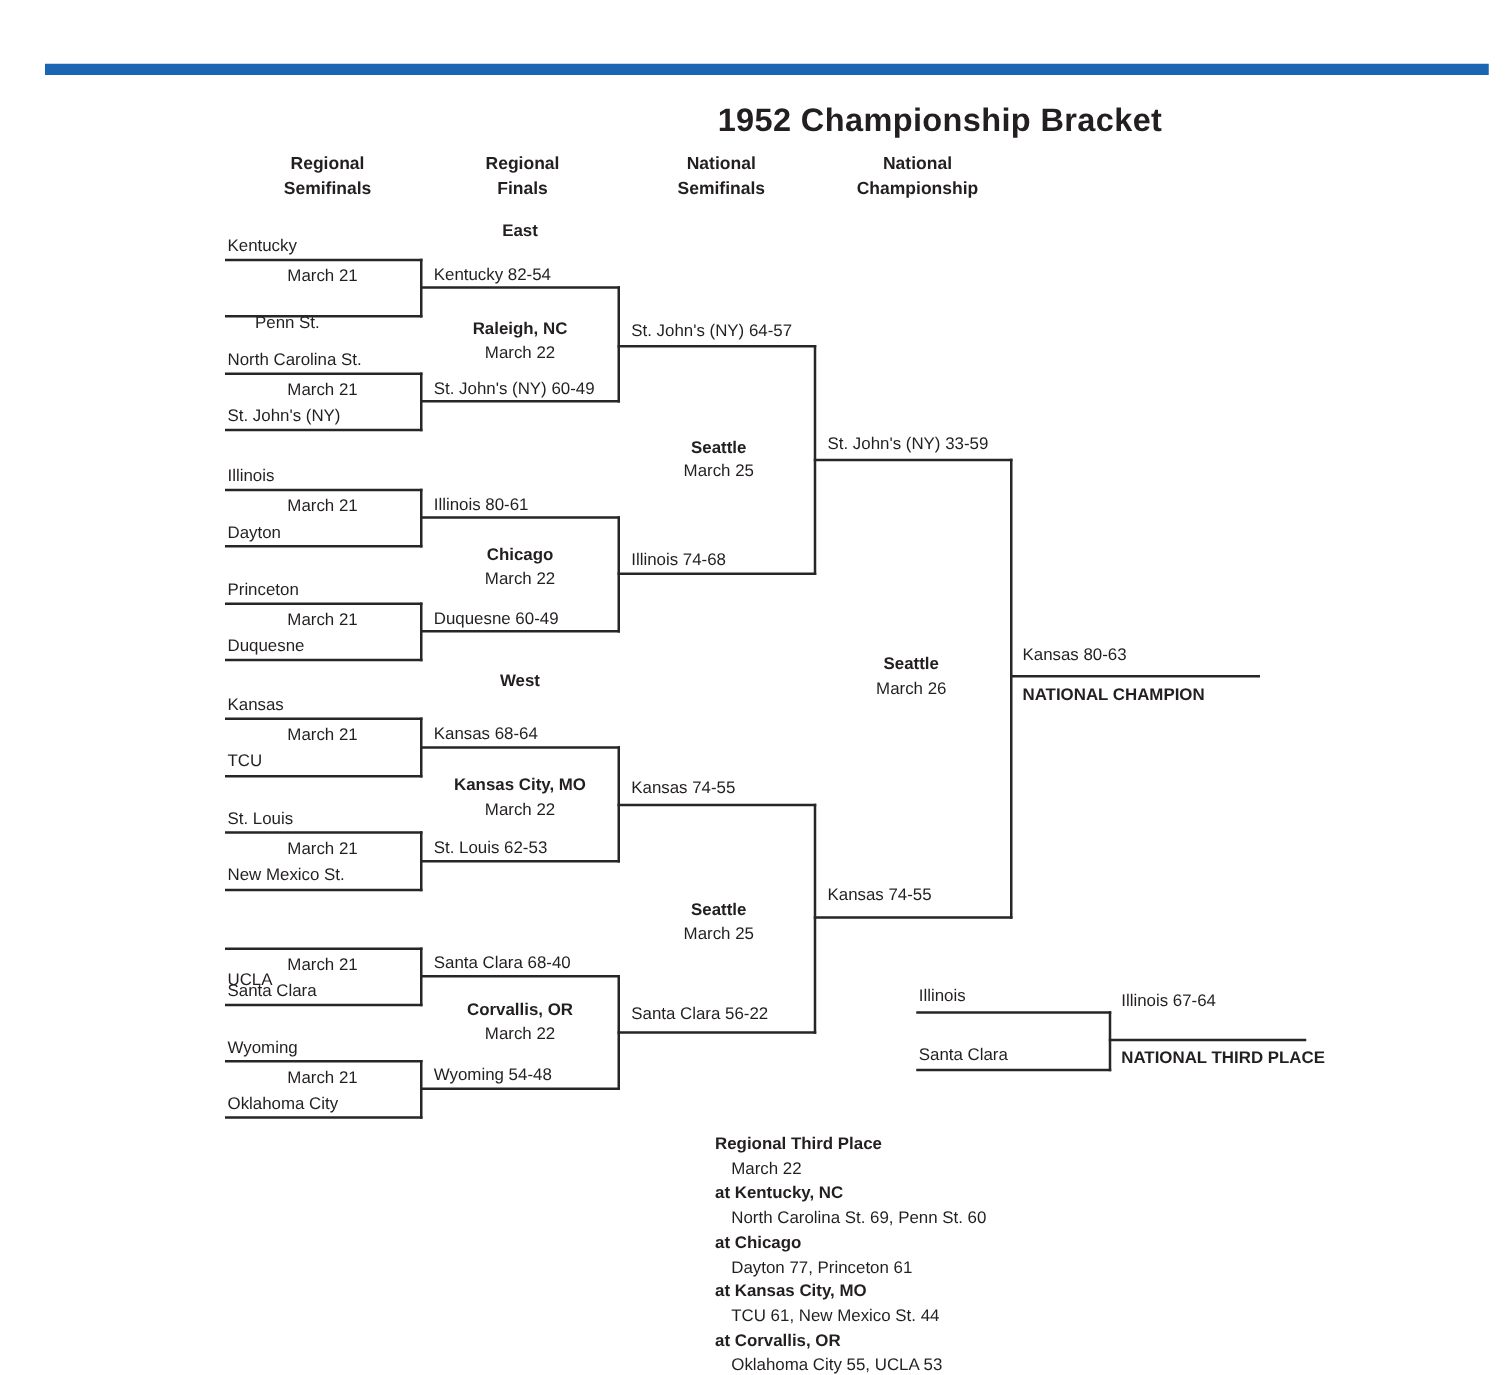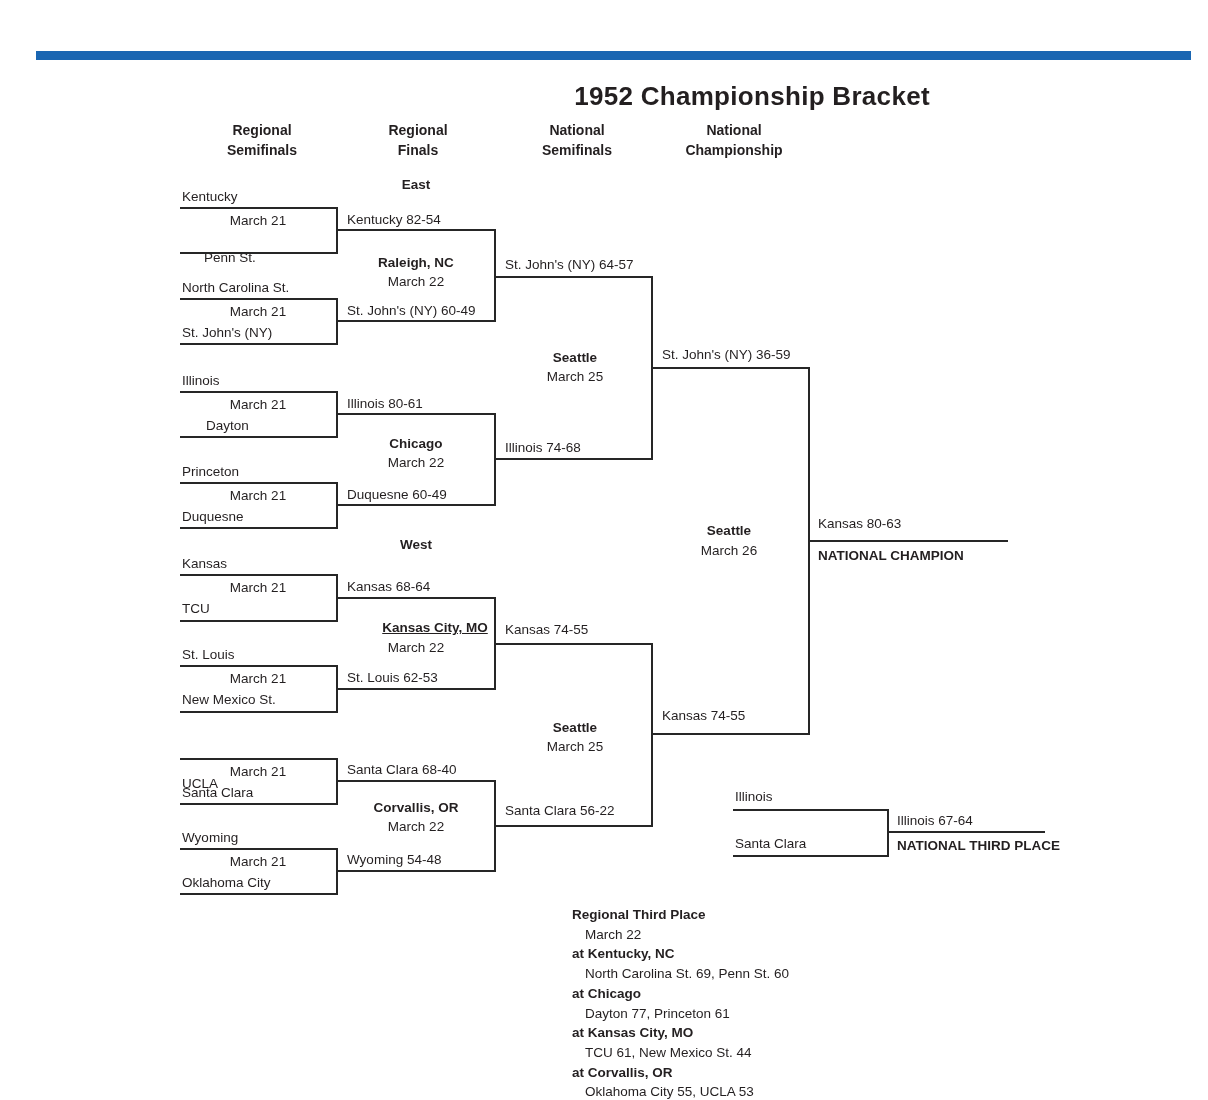--- a/index.html
+++ b/index.html
@@ -68,21 +68,21 @@
 
 <div class="vline" style="left:494px;top:229px;height:93px;"></div>
 <div class="t b ctr" style="left:338px;top:255px;width:156px;">Raleigh, NC</div>
 <div class="t ctr" style="left:338px;top:274px;width:156px;">March 22</div>
 <div class="t" style="left:505px;top:257px;">St. John's (NY) 64-57</div>
 <div class="hline" style="left:494px;top:276px;width:159px;"></div>
 
 <div class="t" style="left:182px;top:373px;">Illinois</div>
 <div class="hline" style="left:180px;top:391px;width:158px;"></div>
 <div class="t ctr" style="left:180px;top:397px;width:156px;">March 21</div>
-<div class="t" style="left:182px;top:418px;margin-left:24px;">Dayton</div>
+<div class="t" style="left:182px;top:418px;">Dayton</div>
 <div class="hline" style="left:180px;top:436px;width:158px;"></div>
 <div class="vline" style="left:336px;top:391px;height:47px;"></div>
 <div class="t" style="left:347px;top:396px;">Illinois 80-61</div>
 <div class="hline" style="left:336px;top:413px;width:160px;"></div>
 
 <div class="t" style="left:182px;top:464px;">Princeton</div>
 <div class="hline" style="left:180px;top:482px;width:158px;"></div>
 <div class="t ctr" style="left:180px;top:488px;width:156px;">March 21</div>
 <div class="t" style="left:182px;top:509px;">Duquesne</div>
 <div class="hline" style="left:180px;top:527px;width:158px;"></div>
@@ -92,21 +92,21 @@
 
 <div class="vline" style="left:494px;top:413px;height:93px;"></div>
 <div class="t b ctr" style="left:338px;top:436px;width:156px;">Chicago</div>
 <div class="t ctr" style="left:338px;top:455px;width:156px;">March 22</div>
 <div class="t" style="left:505px;top:440px;">Illinois 74-68</div>
 <div class="hline" style="left:494px;top:458px;width:159px;"></div>
 
 <div class="vline" style="left:651px;top:276px;height:184px;"></div>
 <div class="t b ctr" style="left:497px;top:350px;width:156px;">Seattle</div>
 <div class="t ctr" style="left:497px;top:369px;width:156px;">March 25</div>
-<div class="t" style="left:662px;top:347px;">St. John's (NY) 36-59</div>
+<div class="t" style="left:662px;top:347px;">St. John's (NY) 33-59</div>
 <div class="hline" style="left:651px;top:367px;width:159px;"></div>
 
 <div class="t" style="left:182px;top:556px;">Kansas</div>
 <div class="hline" style="left:180px;top:574px;width:158px;"></div>
 <div class="t ctr" style="left:180px;top:580px;width:156px;">March 21</div>
 <div class="t" style="left:182px;top:601px;">TCU</div>
 <div class="hline" style="left:180px;top:620px;width:158px;"></div>
 <div class="vline" style="left:336px;top:574px;height:48px;"></div>
 <div class="t" style="left:347px;top:579px;">Kansas 68-64</div>
 <div class="hline" style="left:336px;top:597px;width:160px;"></div>
@@ -114,21 +114,21 @@
 <div class="t" style="left:182px;top:647px;">St. Louis</div>
 <div class="hline" style="left:180px;top:665px;width:158px;"></div>
 <div class="t ctr" style="left:180px;top:671px;width:156px;">March 21</div>
 <div class="t" style="left:182px;top:692px;">New Mexico St.</div>
 <div class="hline" style="left:180px;top:711px;width:158px;"></div>
 <div class="vline" style="left:336px;top:665px;height:48px;"></div>
 <div class="t" style="left:347px;top:670px;">St. Louis 62-53</div>
 <div class="hline" style="left:336px;top:688px;width:160px;"></div>
 
 <div class="vline" style="left:494px;top:597px;height:93px;"></div>
-<div class="t b ctr" style="left:357px;top:620px;width:156px;text-decoration:underline;">Kansas City, MO</div>
+<div class="t b ctr" style="left:338px;top:620px;width:156px;">Kansas City, MO</div>
 <div class="t ctr" style="left:338px;top:640px;width:156px;">March 22</div>
 <div class="t" style="left:505px;top:622px;">Kansas 74-55</div>
 <div class="hline" style="left:494px;top:643px;width:159px;"></div>
 
 <div class="t" style="left:182px;top:776px;">UCLA</div>
 <div class="hline" style="left:180px;top:758px;width:158px;"></div>
 <div class="t ctr" style="left:180px;top:764px;width:156px;">March 21</div>
 <div class="t" style="left:182px;top:785px;">Santa Clara</div>
 <div class="hline" style="left:180px;top:803px;width:158px;"></div>
 <div class="vline" style="left:336px;top:758px;height:47px;"></div>
@@ -161,21 +161,21 @@
 <div class="t ctr" style="left:653px;top:543px;width:152px;">March 26</div>
 <div class="t" style="left:818px;top:516px;">Kansas 80-63</div>
 <div class="hline" style="left:808px;top:540px;width:200px;"></div>
 <div class="t b" style="left:818px;top:548px;">NATIONAL CHAMPION</div>
 
 <div class="t" style="left:735px;top:789px;">Illinois</div>
 <div class="hline" style="left:733px;top:809px;width:156px;"></div>
 <div class="t" style="left:735px;top:836px;">Santa Clara</div>
 <div class="hline" style="left:733px;top:855px;width:156px;"></div>
 <div class="vline" style="left:887px;top:809px;height:48px;"></div>
-<div class="t" style="left:897px;top:813px;">Illinois 67-64</div>
+<div class="t" style="left:897px;top:793px;">Illinois 67-64</div>
 <div class="hline" style="left:887px;top:831px;width:158px;"></div>
 <div class="t b" style="left:897px;top:838px;">NATIONAL THIRD PLACE</div>
 
 <div style="position:absolute;left:572px;top:881px;margin-top:24px;">
   <div class="rtp b">Regional Third Place</div>
   <div class="rtp ind">March 22</div>
   <div class="rtp b">at Kentucky, NC</div>
   <div class="rtp ind">North Carolina St. 69, Penn St. 60</div>
   <div class="rtp b">at Chicago</div>
   <div class="rtp ind">Dayton 77, Princeton 61</div>

